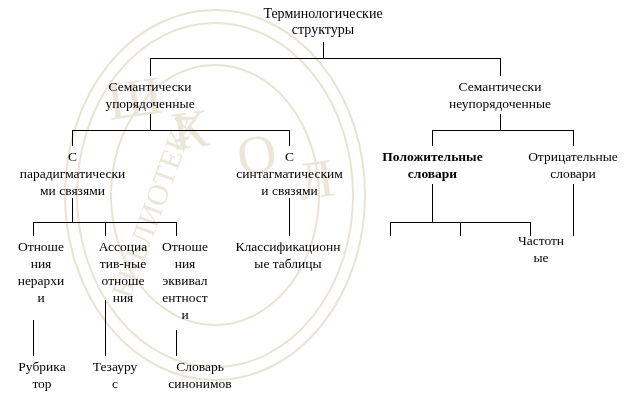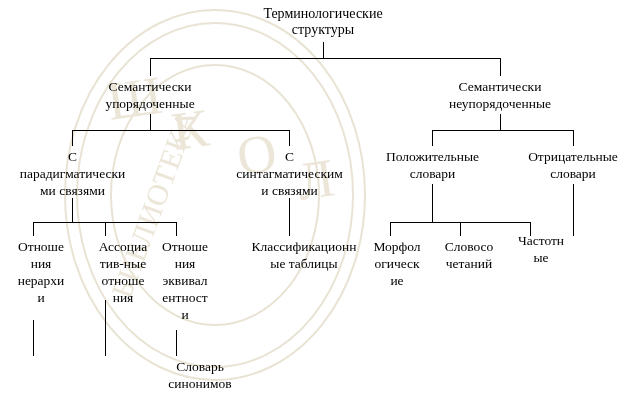--- a/index.html
+++ b/index.html
@@ -110,36 +110,36 @@
   <div class="node lvl0" style="left:243px; top:6px; width:160px;">Терминологические<br>структуры</div>
 
   <div class="node" style="left:75px; top:78px; width:150px;">Семантически<br>упорядоченные</div>
 
   <div class="node" style="left:420px; top:78px; width:160px;">Семантически<br>неупорядоченные</div>
 
   <div class="node" style="left:10px; top:148px; width:125px;">С<br>парадигматически<br>ми связями</div>
 
   <div class="node" style="left:222px; top:148px; width:135px;">С<br>синтагматическим<br>и связями</div>
 
-  <div class="node" style="left:370px; top:148px; width:125px;">Положительные<br>словари</div>
+  <div class="node" style="left:370px; top:148px; width:125px;font-weight:bold;">Положительные<br>словари</div>
 
   <div class="node" style="left:513px; top:148px; width:120px;">Отрицательные<br>словари</div>
 
   <div class="node left" style="left:12px; top:238px; width:58px;">Отноше<br>ния<br>нерархи<br>и</div>
 
   <div class="node left" style="left:85px; top:238px; width:60px;margin-left:8px;">Ассоциа<br>тив-ные<br>отноше<br>ния</div>
 
   <div class="node left" style="left:155px; top:238px; width:60px;">Отноше<br>ния<br>эквивал<br>ентност<br>и</div>
 
-  <div class="node left" style="left:228px; top:238px; width:120px;margin-left:16px;">Классификационн<br>ые таблицы</div>
+  <div class="node left" style="left:228px; top:238px; width:120px;">Классификационн<br>ые таблицы</div>
 
-  <div class="node left" style="left:368px; top:238px; width:58px;">Морфол<br>огическ<br>ие</div>
 
-  <div class="node left" style="left:438px; top:238px; width:62px;">Словосо<br>четаний</div>
 
   <div class="node left" style="left:512px; top:232px; width:58px;">Частотн<br>ые</div>
 
 
+  <div class="node left" style="left:12px; top:358px; width:60px;">Рубрика<br>тор</div>
 
+  <div class="node left" style="left:85px; top:358px; width:60px;">Тезауру<br>с</div>
 
   <div class="node left" style="left:155px; top:358px; width:90px;">Словарь<br>синонимов</div>
 
 </div>
 
 </body></html>

